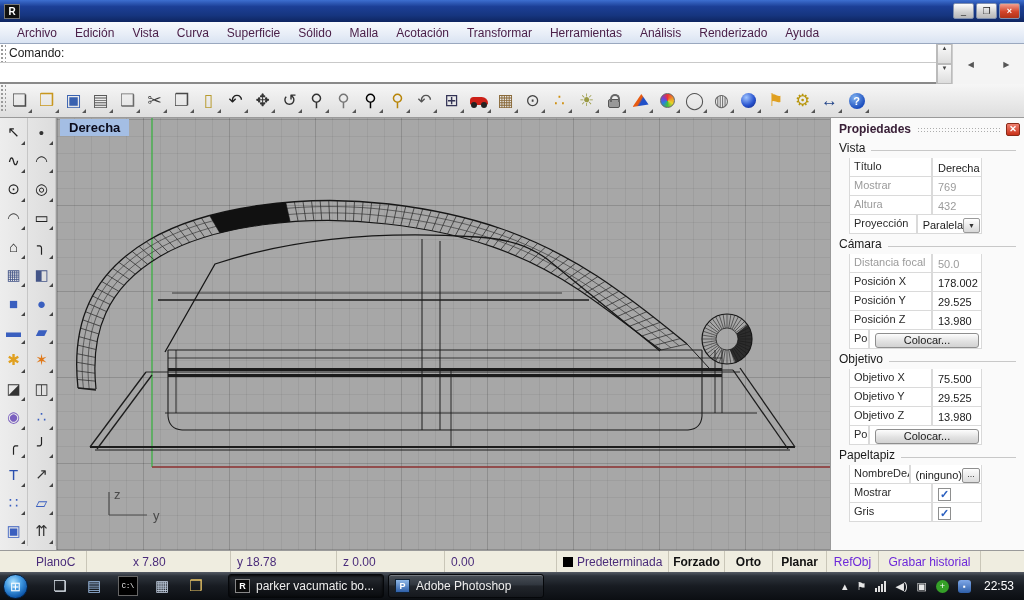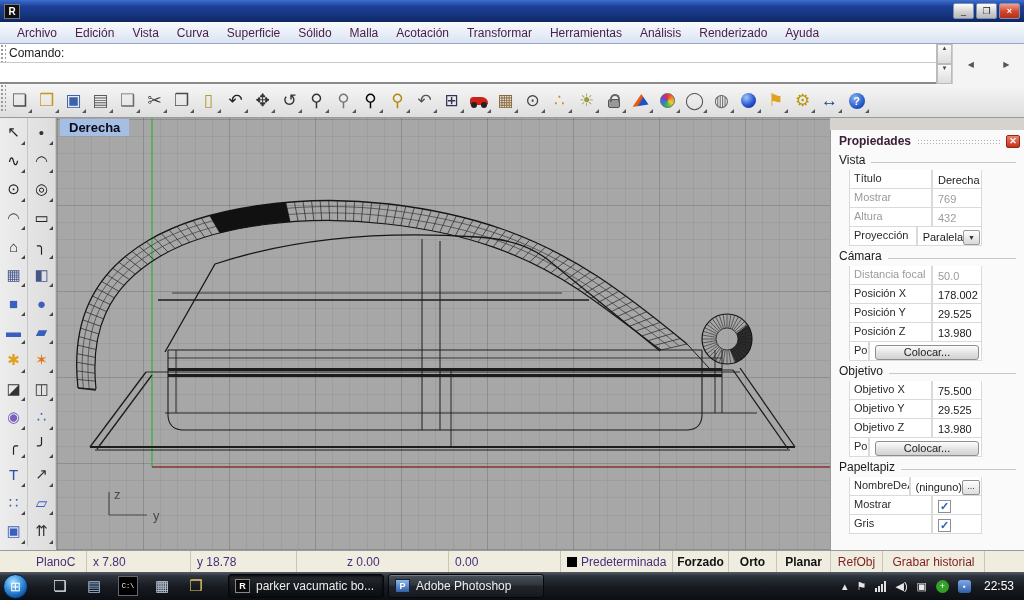--- a/index.html
+++ b/index.html
@@ -64,21 +64,21 @@
       repeating-linear-gradient(0deg, rgba(0,0,0,0.10) 0 1px, transparent 1px 86px),
       repeating-linear-gradient(90deg, rgba(0,0,0,0.10) 0 1px, transparent 1px 86px),
       repeating-linear-gradient(0deg, rgba(0,0,0,0.055) 0 1px, transparent 1px 17.2px),
       repeating-linear-gradient(90deg, rgba(0,0,0,0.055) 0 1px, transparent 1px 17.2px);
     overflow:hidden; }
   .vp-label { position:absolute; left:3px; top:1px; background:#A4BEE4; color:#0a0a1a; font-weight:bold; font-size:13px;
     padding:1px 9px; z-index:5; }
   #model { position:absolute; left:0; top:0; }
 
   
-  .panel { position:absolute; left:830px; top:12px; width:194px; height:432px; background:#FAFAFA; border-left:1px solid #9a9a9a; overflow:hidden; }
+  .panel { position:absolute; left:830px; top:0; width:194px; height:432px; background:#FAFAFA; border-left:1px solid #9a9a9a; overflow:hidden; }
   .panel-title { display:flex; align-items:center; height:20px; padding:2px 4px 0 8px; }
   .panel-title-text { color:#3A2038; font-size:12px; font-weight:bold; white-space:nowrap; }
   .panel-dots { flex:1; height:7px; margin:2px 4px 0 6px;
     background-image:radial-gradient(#ADADAD 40%, transparent 45%); background-size:3px 3px; }
   .panel-close { width:14px; height:13px; background:linear-gradient(180deg,#F08070,#C83018); border:1px solid #8a2a18; border-radius:2px;
     color:#fff; font-size:9px; line-height:11px; text-align:center; font-weight:bold; }
   .sect-head { display:flex; align-items:center; height:20px; padding-left:8px; color:#1a1a1a; font-size:12px; }
   .sect-head .rule { flex:1; height:1px; background:#C8C8C8; margin:4px 8px 0 6px; }
   .prow { display:flex; height:19px; margin-left:18px; width:133px; border-left:1px solid #DADADA; }
   .prow .lbl { width:82px; border:1px solid #DADADA; border-left:none; background:#fff; color:#2a2a2a;
@@ -94,21 +94,21 @@
   .mini-btn { width:18px; height:15px; margin-right:1px; background:linear-gradient(180deg,#FDFDFD,#DDD);
     border:1px solid #8E8E8E; border-radius:2px; font-size:9px; line-height:11px; text-align:center; color:#333; }
   .chk { width:13px; height:13px; border:1px solid #8E8F8F; background:#fff; color:#2A5FBF; font-size:11px; line-height:11px;
     text-align:center; font-weight:bold; }
 
   
   .statusbar { position:absolute; left:0; top:550px; width:1024px; height:22px; background:#EFEDE0;
     border-top:1px solid #9a9a9a; display:flex; align-items:stretch; font-size:12px; }
   .scell { display:flex; align-items:center; padding-left:6px; border-right:1px solid #C9C6B8; color:#4A2C7A; white-space:nowrap; }
   .scell.bold { font-weight:bold; color:#111; justify-content:center; padding-left:0; }
-  .scell.dim { color:#7f1d1d; justify-content:center; padding-left:0; }
+  .scell.dim { color:#6d28d9; justify-content:center; padding-left:0; }
   .swatch { width:10px; height:10px; background:#000; margin-right:4px; flex:none; }
 
   
   .taskbar { position:absolute; left:0; top:572px; width:1024px; height:28px;
     background:linear-gradient(180deg,#565C66 0%,#2E343C 14%,#181C22 50%,#0B0E12 100%); display:flex; align-items:center; }
   .orb { width:25px; height:25px; margin:0 8px 0 3px; border-radius:50%;
     background:radial-gradient(circle at 40% 30%,#A8E0FF,#3E96E0 40%,#0C55A8 75%,#042E66 100%);
     color:#fff; font-size:13px; display:flex; align-items:center; justify-content:center; border:1px solid #061f3f; }
   .ql { display:flex; gap:14px; margin:0 14px; align-items:center; }
   .qli { font-size:15px; display:flex; align-items:center; justify-content:center; width:20px; height:20px; }
@@ -541,27 +541,27 @@
             </span>
           </div>
         </div>
     </div>
   </div>
 
   <div class="statusbar" id="status-cells">
       <span class="scell" style="width: 57px; margin-left: 30px;">
         <span>PlanoC</span>
       </span>
-      <span class="scell" style="width: 104px;">
+      <span class="scell" style="width: 104px; margin-left: 40px;">
         <span>x 7.80</span>
       </span>
       <span class="scell" style="width: 106px;">
         <span>y 18.78</span>
       </span>
-      <span class="scell" style="width: 108px; margin-left: 44px;">
+      <span class="scell" style="width: 108px;">
         <span>z 0.00</span>
       </span>
       <span class="scell" style="width: 112px;">
         <span>0.00</span>
       </span>
       <span class="scell" style="width: 112px;">
         <span class="swatch"></span>
         <span>Predeterminada</span>
       </span>
       <span class="scell bold" style="width: 56px;">

